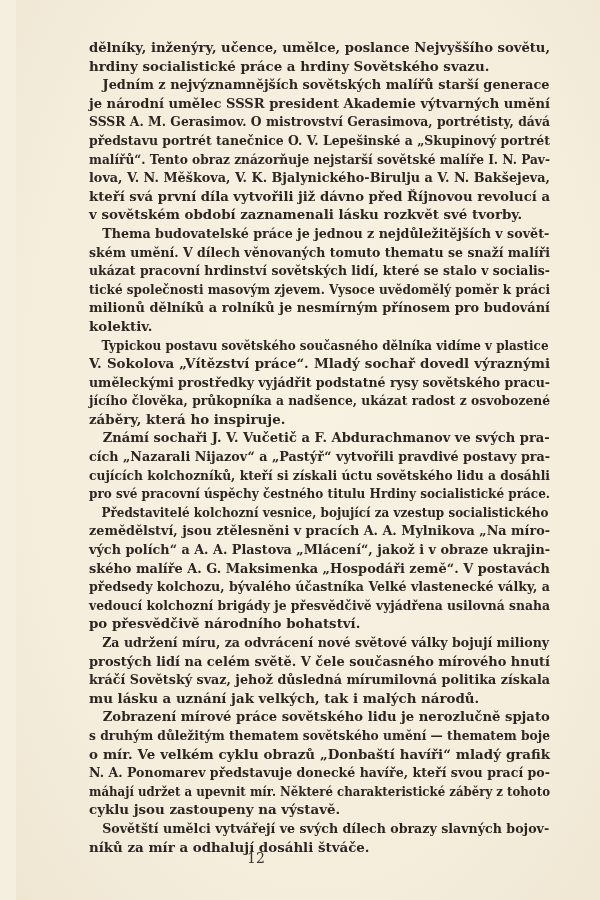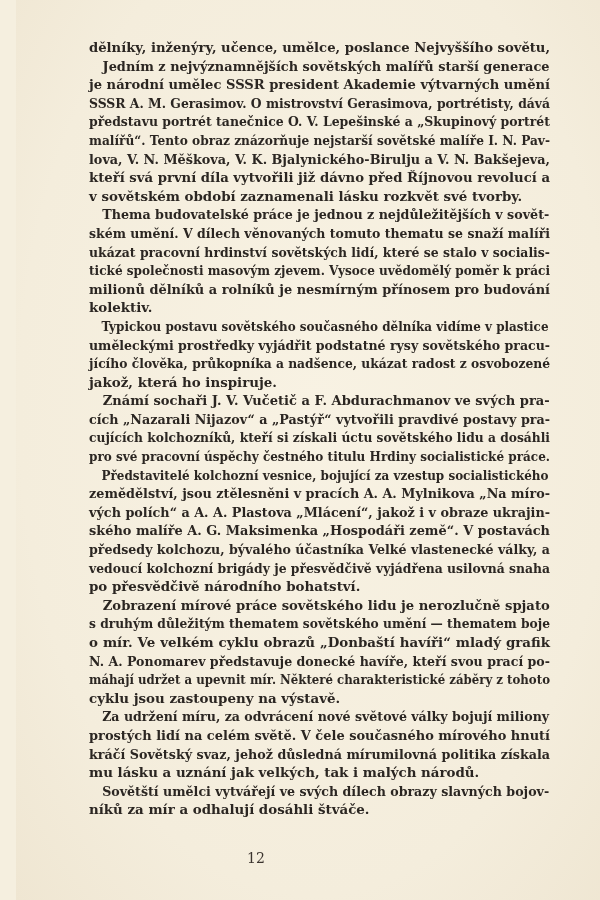--- a/index.html
+++ b/index.html
@@ -57,20 +57,21 @@
     color: #3a332d;
   }
 </style>
 </head>
 <body>
 
 <div class="page">
   <div class="text-block" id="text-block">
       <div class="paragraph">
         <span class="line" style="transform-origin: left center; display: block; width: 468.562px; transform: scaleX(0.9839);">dělníky, inženýry, učence, umělce, poslance Nejvyššího sovětu,</span>
+        <span class="line last">hrdiny socialistické práce a hrdiny Sovětského svazu.</span>
       </div>
       <div class="paragraph">
         <span class="line indent" style="transform-origin: left center; display: block; width: 463.125px; transform: scaleX(0.9652);">Jedním z nejvýznamnějších sovětských malířů starší generace</span>
         <span class="line" style="transform-origin: left center; display: block; width: 471.609px; transform: scaleX(0.9775);">je národní umělec SSSR president Akademie výtvarných umění</span>
         <span class="line" style="transform-origin: left center; display: block; width: 499.188px; transform: scaleX(0.9235);">SSSR A. M. Gerasimov. O mistrovství Gerasimova, portrétisty, dává</span>
         <span class="line" style="transform-origin: left center; display: block; width: 496.375px; transform: scaleX(0.9287);">představu portrét tanečnice O. V. Lepešinské a „Skupinový portrét</span>
         <span class="line" style="transform-origin: left center; display: block; width: 506.766px; transform: scaleX(0.9097);">malířů“. Tento obraz znázorňuje nejstarší sovětské malíře I. N. Pav-</span>
         <span class="line" style="transform-origin: left center; display: block; width: 482.547px; transform: scaleX(0.9553);">lova, V. N. Měškova, V. K. Bjalynického-Birulju a V. N. Bakšejeva,</span>
         <span class="line" style="transform-origin: left center; display: block; width: 466.281px; transform: scaleX(0.9887);">kteří svá první díla vytvořili již dávno před Říjnovou revolucí a</span>
         <span class="line last">v sovětském období zaznamenali lásku rozkvět své tvorby.</span>
@@ -78,52 +79,53 @@
       <div class="paragraph">
         <span class="line indent" style="transform-origin: left center; display: block; width: 472.062px; transform: scaleX(0.9469);">Thema budovatelské práce je jednou z nejdůležitějších v sovět-</span>
         <span class="line" style="transform-origin: left center; display: block; width: 493.75px; transform: scaleX(0.9337);">ském umění. V dílech věnovaných tomuto thematu se snaží malíři</span>
         <span class="line" style="transform-origin: left center; display: block; width: 496.672px; transform: scaleX(0.9282);">ukázat pracovní hrdinství sovětských lidí, které se stalo v socialis-</span>
         <span class="line" style="transform-origin: left center; display: block; width: 511.047px; transform: scaleX(0.9021);">tické společnosti masovým zjevem. Vysoce uvědomělý poměr k práci</span>
         <span class="line" style="transform-origin: left center; display: block; width: 477.094px; transform: scaleX(0.9663);">milionů dělníků a rolníků je nesmírným přínosem pro budování</span>
         <span class="line last">kolektiv.</span>
       </div>
       <div class="paragraph">
         <span class="line indent" style="transform-origin: left center; display: block; width: 500.266px; transform: scaleX(0.8935);">Typickou postavu sovětského současného dělníka vidíme v plastice</span>
+        <span class="line">V. Sokolova „Vítězství práce“. Mladý sochař dovedl výraznými</span>
         <span class="line" style="transform-origin: left center; display: block; width: 492.469px; transform: scaleX(0.9361);">uměleckými prostředky vyjádřit podstatné rysy sovětského pracu-</span>
         <span class="line" style="transform-origin: left center; display: block; width: 501.672px; transform: scaleX(0.9189);">jícího člověka, průkopníka a nadšence, ukázat radost z osvobozené</span>
-        <span class="line last">jakož, která ho inspiruje.</span>
+        <span class="line last">záběry, která ho inspiruje.</span>
       </div>
       <div class="paragraph">
         <span class="line indent" style="transform-origin: left center; display: block; width: 458.484px; transform: scaleX(0.975);">Známí sochaři J. V. Vučetič a F. Abdurachmanov ve svých pra-</span>
         <span class="line" style="transform-origin: left center; display: block; width: 485.422px; transform: scaleX(0.9497);">cích „Nazarali Nijazov“ a „Pastýř“ vytvořili pravdivé postavy pra-</span>
         <span class="line" style="transform-origin: left center; display: block; width: 503.375px; transform: scaleX(0.9158);">cujících kolchozníků, kteří si získali úctu sovětského lidu a dosáhli</span>
         <span class="line last" style="transform-origin: left center; display: block; width: 512.859px; transform: scaleX(0.8989);">pro své pracovní úspěchy čestného titulu Hrdiny socialistické práce.</span>
       </div>
       <div class="paragraph">
         <span class="line indent" style="transform-origin: left center; display: block; width: 500.156px; transform: scaleX(0.8937);">Představitelé kolchozní vesnice, bojující za vzestup socialistického</span>
         <span class="line" style="transform-origin: left center; display: block; width: 483.281px; transform: scaleX(0.9539);">zemědělství, jsou ztělesněni v pracích A. A. Mylnikova „Na míro-</span>
         <span class="line" style="transform-origin: left center; display: block; width: 483px; transform: scaleX(0.9545);">vých polích“ a A. A. Plastova „Mlácení“, jakož i v obraze ukrajin-</span>
         <span class="line" style="transform-origin: left center; display: block; width: 478.266px; transform: scaleX(0.9639);">ského malíře A. G. Maksimenka „Hospodáři země“. V postavách</span>
         <span class="line" style="transform-origin: left center; display: block; width: 490.422px; transform: scaleX(0.94);">předsedy kolchozu, bývalého účastníka Velké vlastenecké války, a</span>
         <span class="line" style="transform-origin: left center; display: block; width: 499.859px; transform: scaleX(0.9223);">vedoucí kolchozní brigády je přesvědčivě vyjádřena usilovná snaha</span>
         <span class="line last">po přesvědčivě národního bohatství.</span>
       </div>
       <div class="paragraph">
+        <span class="line indent" style="transform-origin: left center; display: block; width: 475.312px; transform: scaleX(0.9404);">Za udržení míru, za odvrácení nové světové války bojují miliony</span>
+        <span class="line" style="transform-origin: left center; display: block; width: 476.25px; transform: scaleX(0.968);">prostých lidí na celém světě. V čele současného mírového hnutí</span>
+        <span class="line" style="transform-origin: left center; display: block; width: 485.641px; transform: scaleX(0.9493);">kráčí Sovětský svaz, jehož důsledná mírumilovná politika získala</span>
+        <span class="line last">mu lásku a uznání jak velkých, tak i malých národů.</span>
+      </div>
+      <div class="paragraph">
         <span class="line indent" style="transform-origin: left center; display: block; width: 454.906px; transform: scaleX(0.9826);">Zobrazení mírové práce sovětského lidu je nerozlučně spjato</span>
         <span class="line" style="transform-origin: left center; display: block; width: 503.781px; transform: scaleX(0.9151);">s druhým důležitým thematem sovětského umění — thematem boje</span>
         <span class="line">o mír. Ve velkém cyklu obrazů „Donbaští havíři“ mladý grafik</span>
         <span class="line" style="transform-origin: left center; display: block; width: 490.469px; transform: scaleX(0.9399);">N. A. Ponomarev představuje donecké havíře, kteří svou prací po-</span>
         <span class="line" style="transform-origin: left center; display: block; width: 525.453px; transform: scaleX(0.8773);">máhají udržet a upevnit mír. Některé charakteristické záběry z tohoto</span>
         <span class="line last">cyklu jsou zastoupeny na výstavě.</span>
-      </div>
-      <div class="paragraph">
-        <span class="line indent" style="transform-origin: left center; display: block; width: 475.312px; transform: scaleX(0.9404);">Za udržení míru, za odvrácení nové světové války bojují miliony</span>
-        <span class="line" style="transform-origin: left center; display: block; width: 476.25px; transform: scaleX(0.968);">prostých lidí na celém světě. V čele současného mírového hnutí</span>
-        <span class="line" style="transform-origin: left center; display: block; width: 485.641px; transform: scaleX(0.9493);">kráčí Sovětský svaz, jehož důsledná mírumilovná politika získala</span>
-        <span class="line last">mu lásku a uznání jak velkých, tak i malých národů.</span>
       </div>
       <div class="paragraph">
         <span class="line indent" style="transform-origin: left center; display: block; width: 474.203px; transform: scaleX(0.9426);">Sovětští umělci vytvářejí ve svých dílech obrazy slavných bojov-</span>
         <span class="line last">níků za mír a odhalují dosáhli štváče.</span>
       </div>
     </div>
   <div class="page-number">12</div>
 </div>
 
 </body></html>

